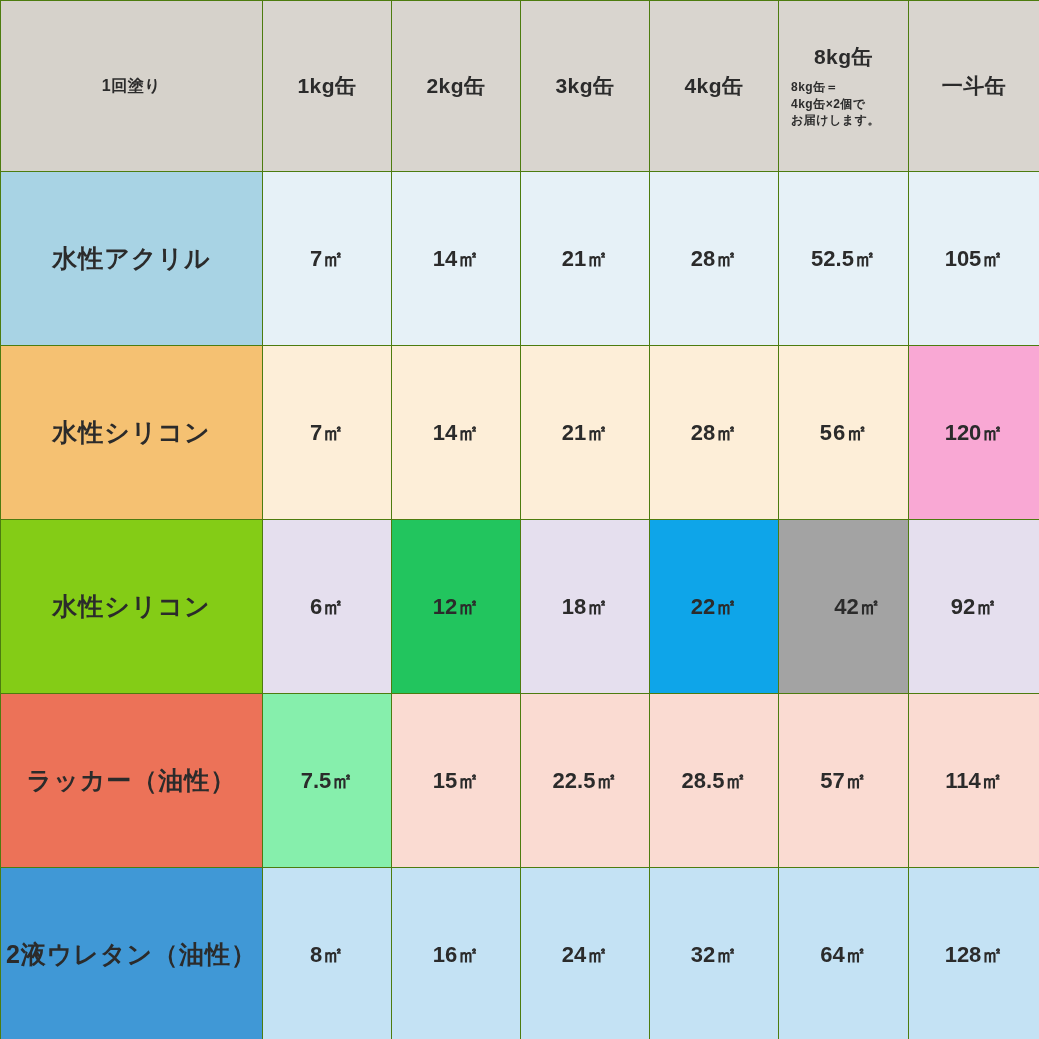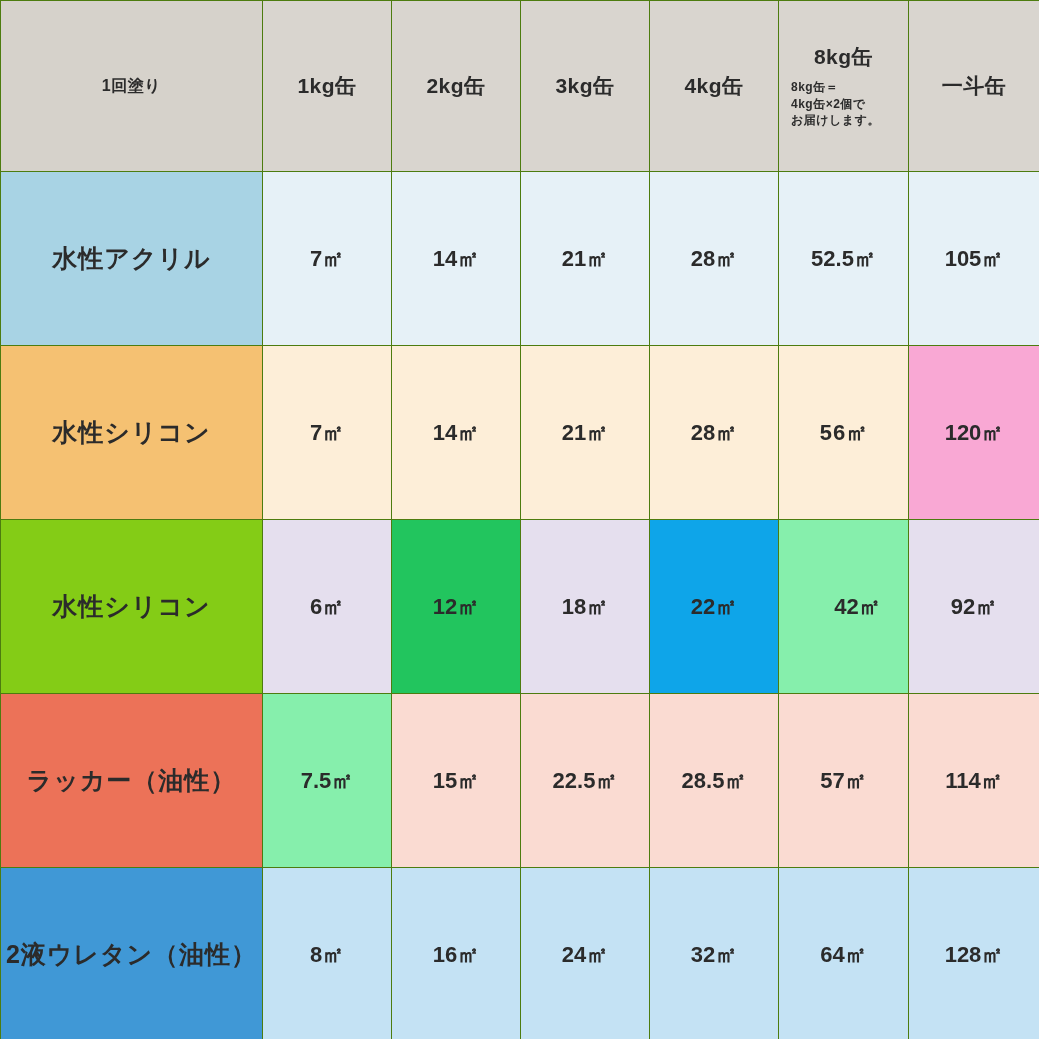--- a/index.html
+++ b/index.html
@@ -141,21 +141,21 @@
       <td class="cell" style="background: rgb(253, 238, 216);">28㎡</td>
       <td class="cell" style="background: rgb(253, 238, 216); font-family: Liberation Mono, monospace;">56㎡</td>
       <td class="cell" style="background: #f9a8d4;">120㎡</td>
     </tr>
     <tr class="r2">
       <td class="row-label" style="background: #84cc16;">水性シリコン</td>
       <td class="cell" style="background: rgb(229, 223, 238);">6㎡</td>
       <td class="cell" style="background: #22c55e;">12㎡</td>
       <td class="cell" style="background: rgb(229, 223, 238);">18㎡</td>
       <td class="cell" style="background: #0ea5e9;">22㎡</td>
-      <td class="cell" style="background: #86efac; padding-left: 28px;">42㎡</td>
+      <td class="cell" style="background: #a3a3a3; padding-left: 28px;">42㎡</td>
       <td class="cell" style="background: rgb(229, 223, 238);">92㎡</td>
     </tr>
     <tr class="r3">
       <td class="row-label" style="background: rgb(236, 114, 88);">ラッカー（油性）</td>
       <td class="cell" style="background: #86efac;">7.5㎡</td>
       <td class="cell" style="background: rgb(250, 219, 210); text-align: center;">15㎡</td>
       <td class="cell" style="background: rgb(250, 219, 210);">22.5㎡</td>
       <td class="cell" style="background: rgb(250, 219, 210);">28.5㎡</td>
       <td class="cell" style="background: rgb(250, 219, 210);">57㎡</td>
       <td class="cell" style="background: rgb(250, 219, 210);">114㎡</td>

